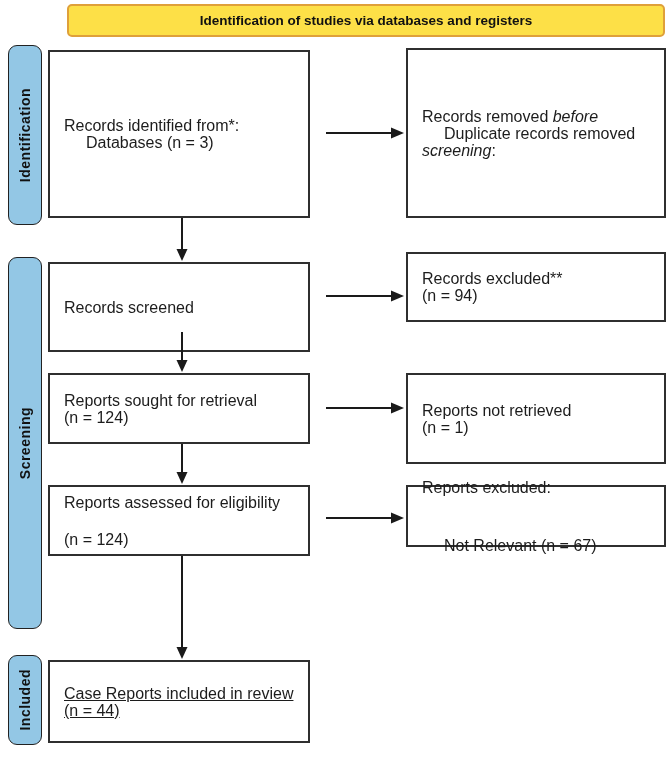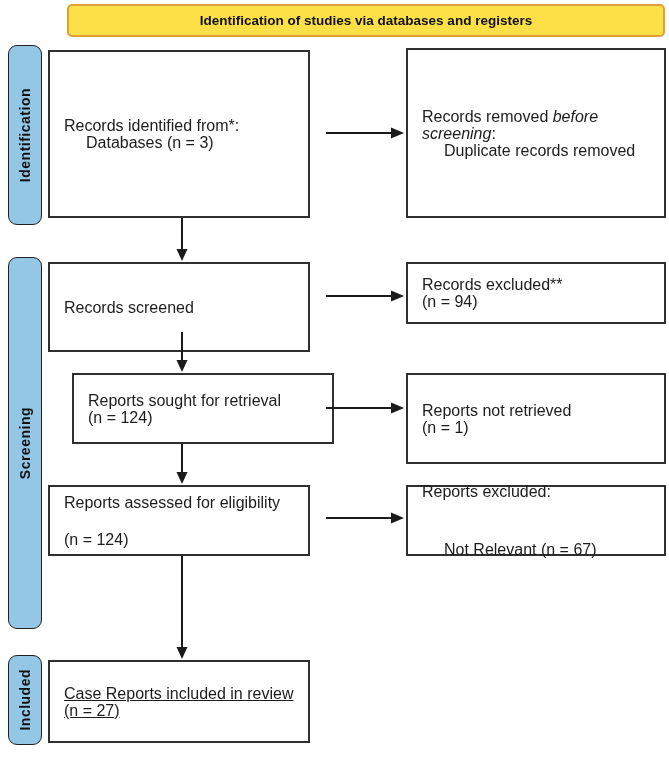--- a/index.html
+++ b/index.html
@@ -63,52 +63,52 @@
 
   <div class="box leftcol" style="top:50px;height:168px;">
     <div class="line">Records identified from*:</div>
     <div class="line indent">Databases (n = 3)</div>
   </div>
 
   <div class="box leftcol" style="top:262px;height:90px;">
     <div class="line">Records screened</div>
   </div>
 
-  <div class="box leftcol" style="top:373px;height:71px;margin-left:24px;">
+  <div class="box leftcol" style="top:373px;height:71px;">
     <div class="line">Reports sought for retrieval</div>
     <div class="line">(n = 124)</div>
   </div>
 
   <div class="box leftcol" style="top:485px;height:71px;gap:20px;">
     <div class="line">Reports assessed for eligibility</div>
     <div class="line">(n = 124)</div>
   </div>
 
   <div class="box leftcol" style="top:660px;height:83px;text-decoration:underline;">
     <div class="line">Case Reports included in review</div>
-    <div class="line">(n = 27)</div>
+    <div class="line">(n = 44)</div>
   </div>
 
   <div class="box rightcol" style="top:48px;height:170px;">
     <div class="line"><span>Records removed </span><i>before</i></div>
+    <div class="line indent">Duplicate records removed</div>
     <div class="line"><i>screening</i><span>:</span></div>
-    <div class="line indent">Duplicate records removed</div>
   </div>
 
-  <div class="box rightcol" style="top:262px;height:62px;">
+  <div class="box rightcol" style="top:252px;height:70px;">
     <div class="line">Records excluded**</div>
     <div class="line">(n = 94)</div>
   </div>
 
   <div class="box rightcol" style="top:373px;height:91px;">
     <div class="line">Reports not retrieved</div>
     <div class="line">(n = 1)</div>
   </div>
 
-  <div class="box rightcol" style="top:485px;height:71px;gap:41px;">
+  <div class="box rightcol" style="top:485px;height:62px;gap:41px;">
     <div class="line">Reports excluded:</div>
     <div class="line indent">Not Relevant (n = 67)</div>
   </div>
 
   <svg class="arrows" width="669" height="768" viewBox="0 0 669 768">
 
     <g>
       <line x1="326" y1="133" x2="391" y2="133" stroke="#1a1a1a" stroke-width="2"></line>
       <polygon points="391,127.5 391,138.5 404,133" fill="#1a1a1a"></polygon>
     </g>

